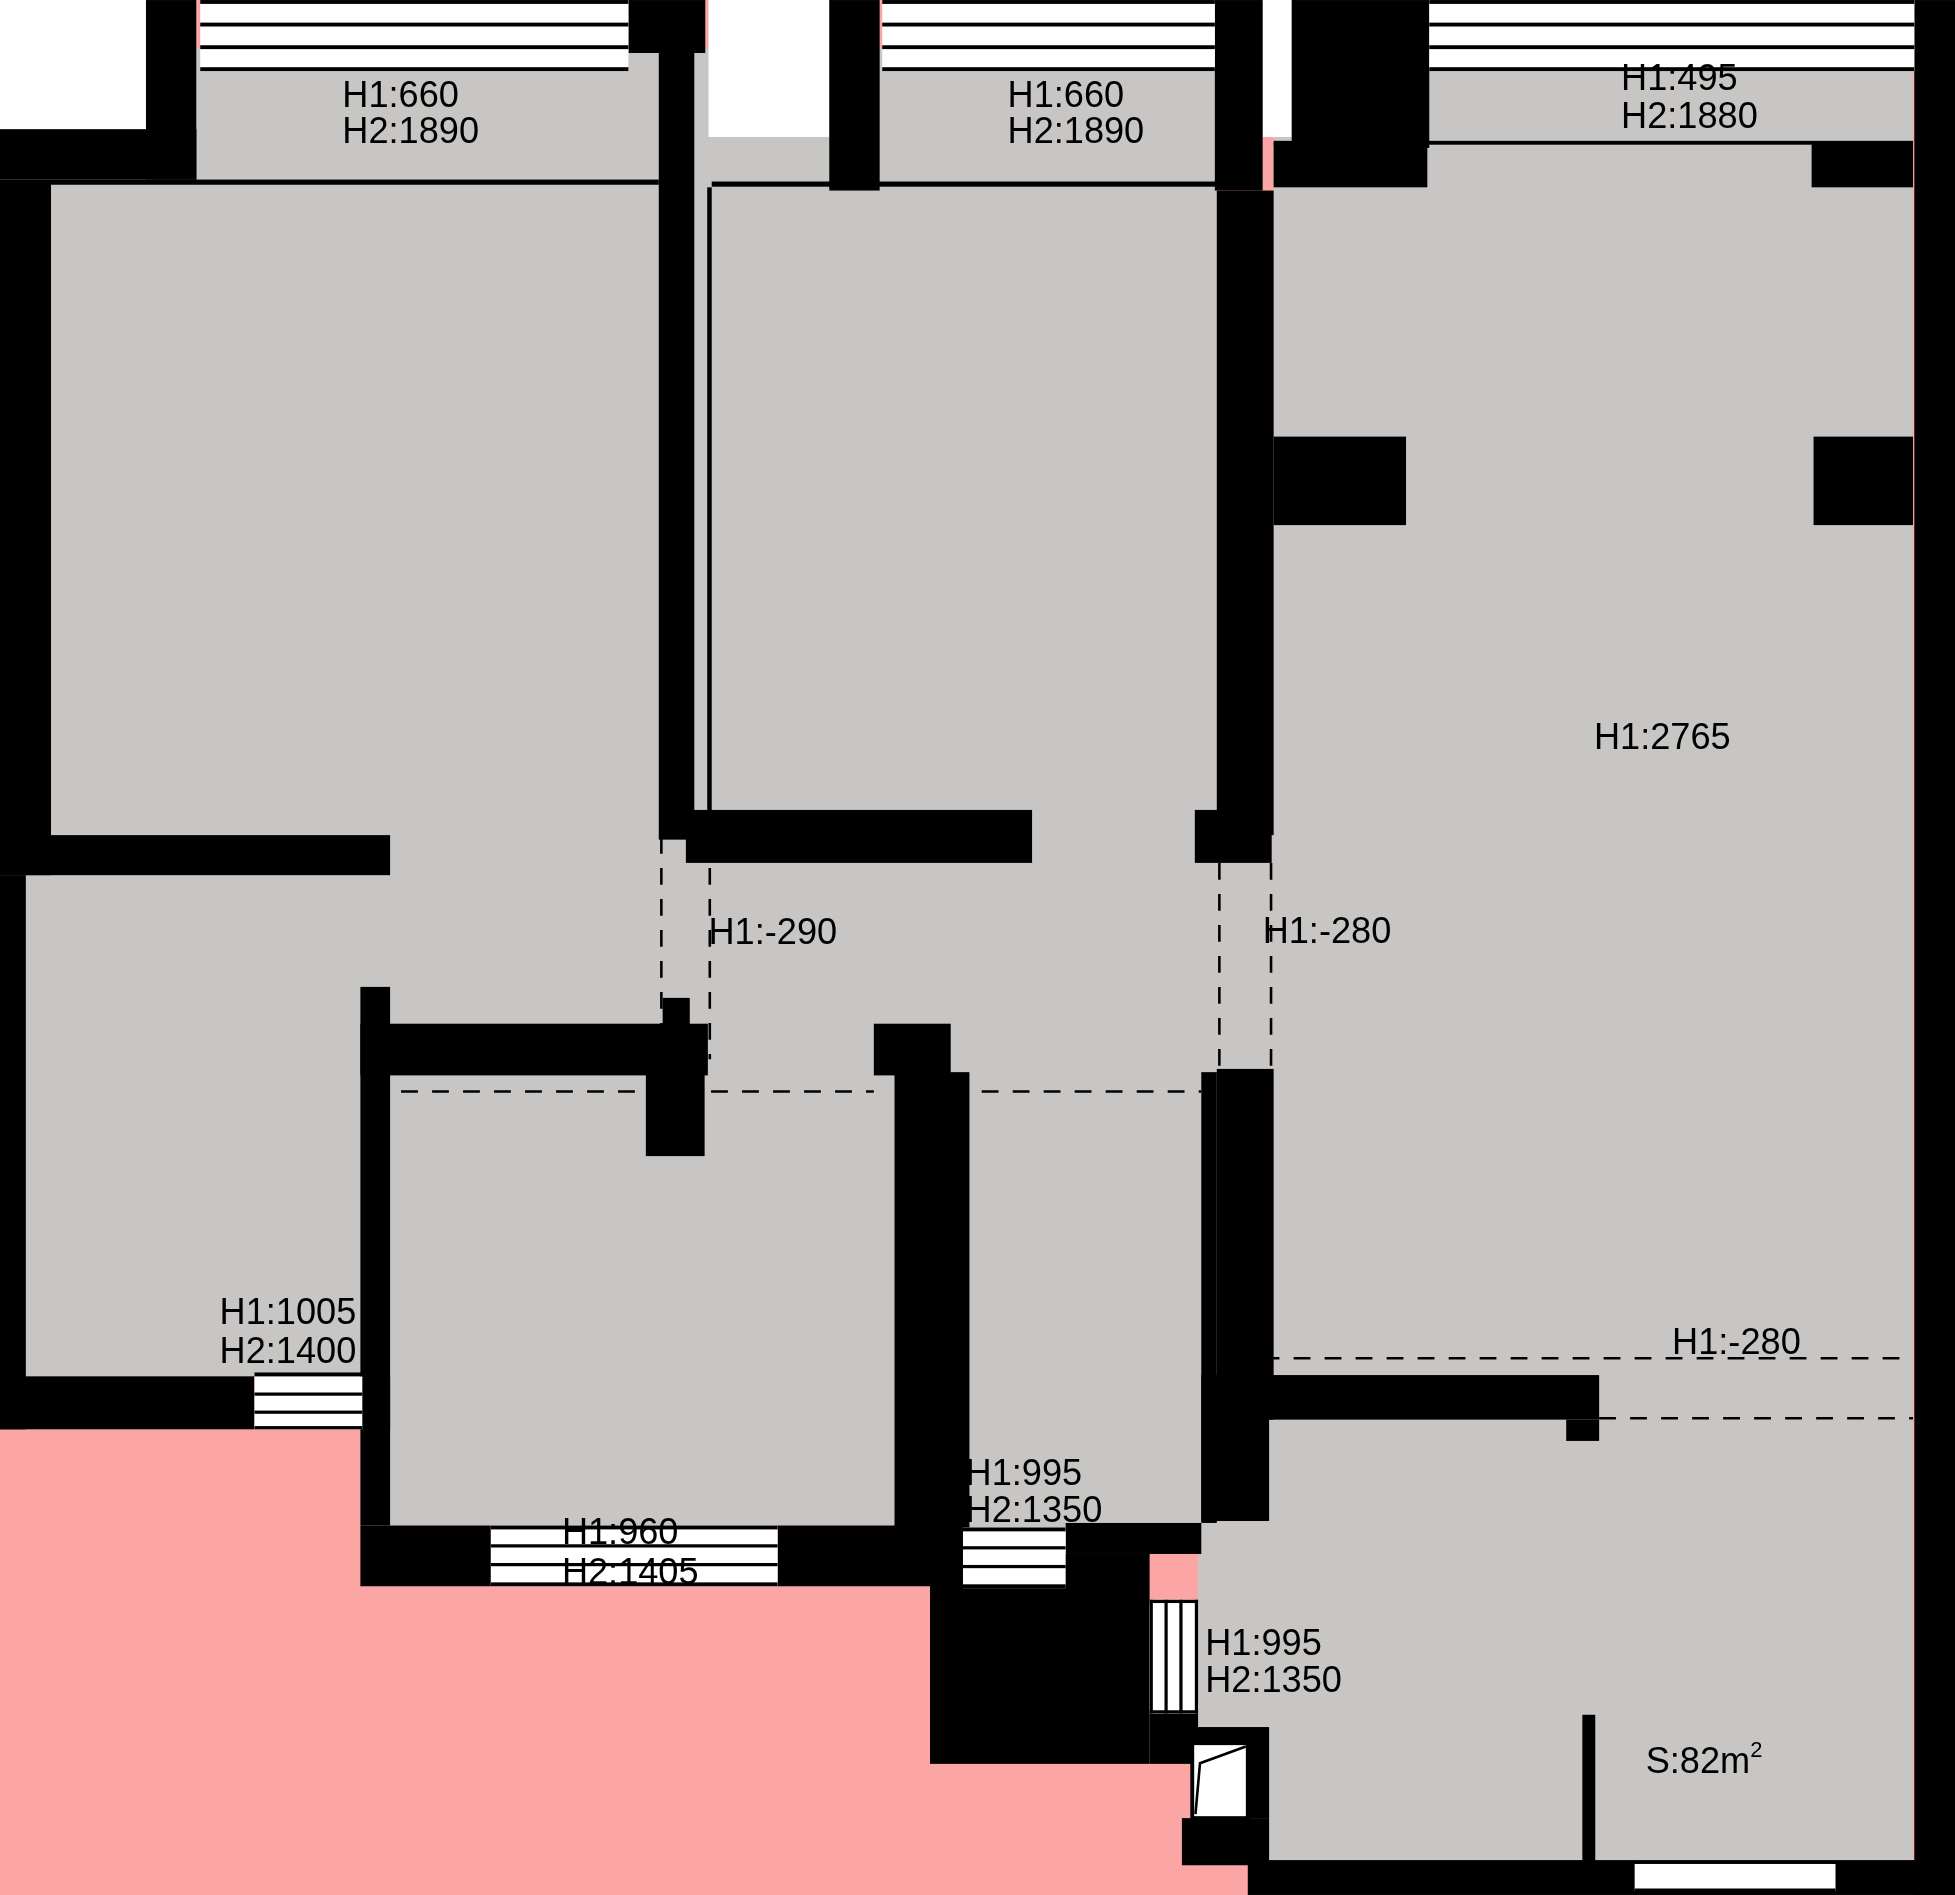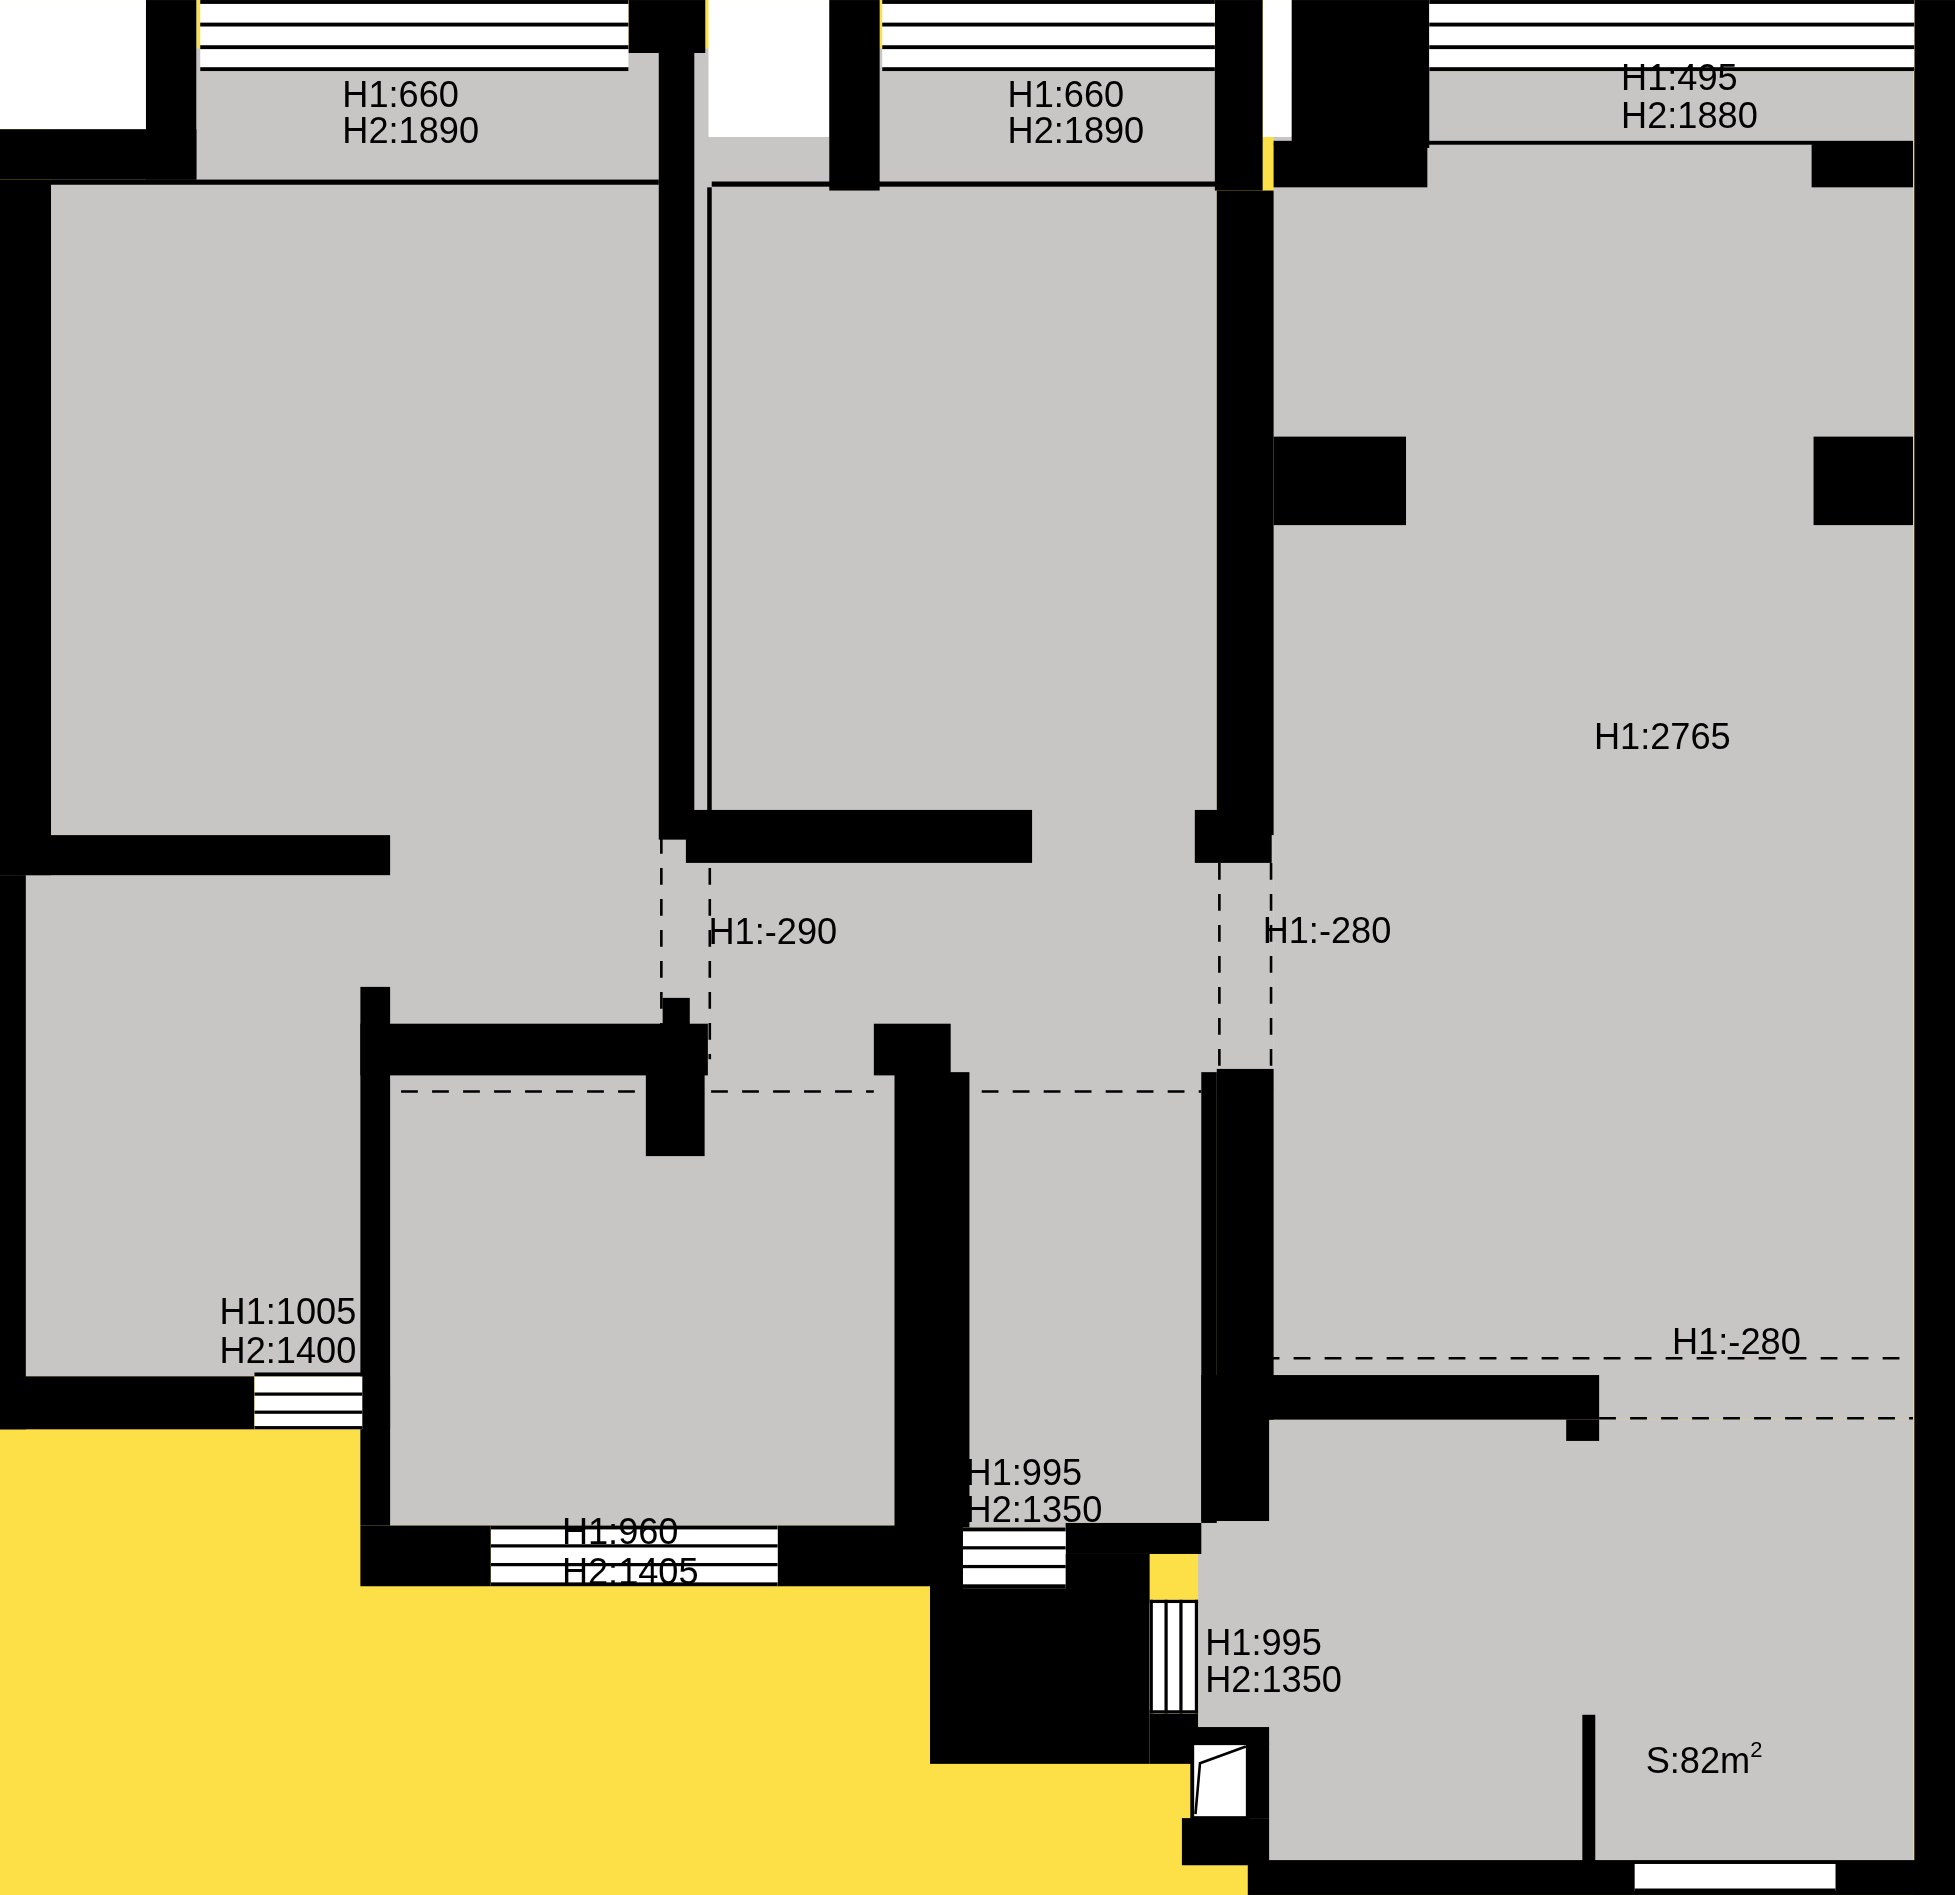--- a/index.html
+++ b/index.html
@@ -6,21 +6,21 @@
     margin: 0;
     padding: 0;
     background: #ffffff;
   }
   .stage {
     width: 100vw;
     height: 100vh;
     display: flex;
     align-items: flex-start;
     justify-content: flex-end;
-    background: #fde047;
+    background: #fca5a5;
     overflow: hidden;
   }
   svg {
     display: block;
     width: 100%;
     height: 100%;
   }
   .lbl {
     font-family: "Liberation Sans", "DejaVu Sans", sans-serif;
     font-size: 56px;

